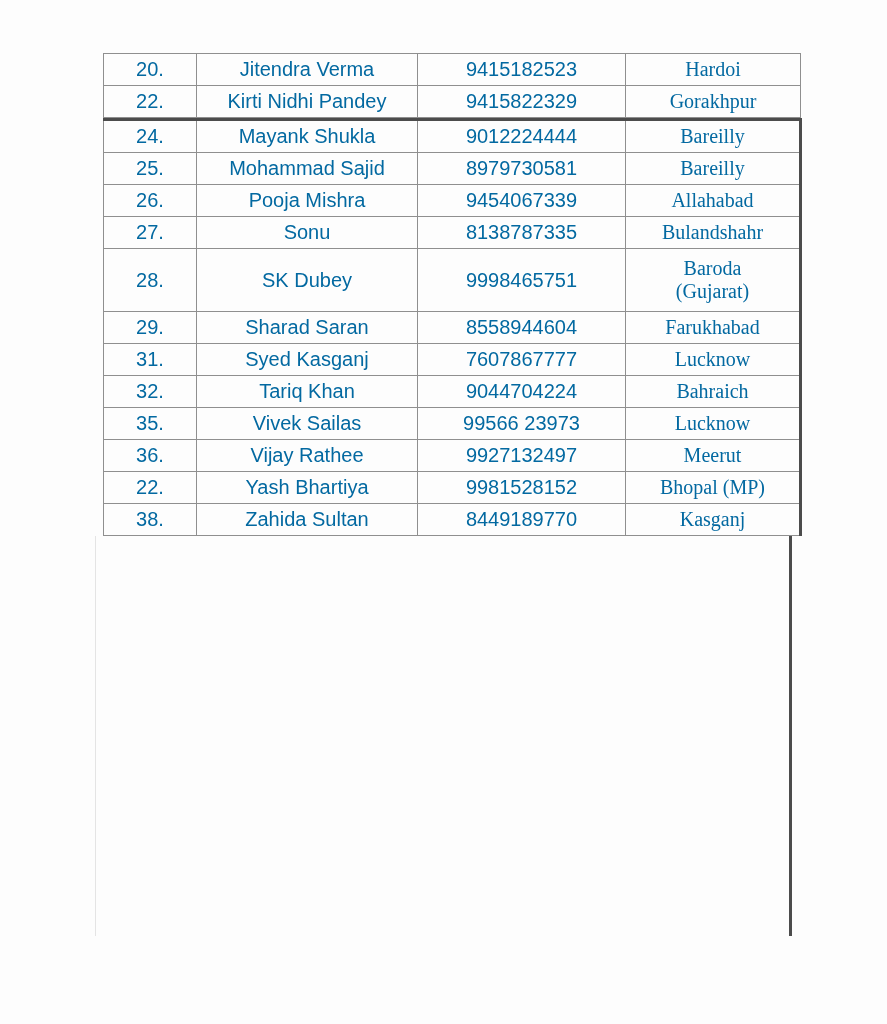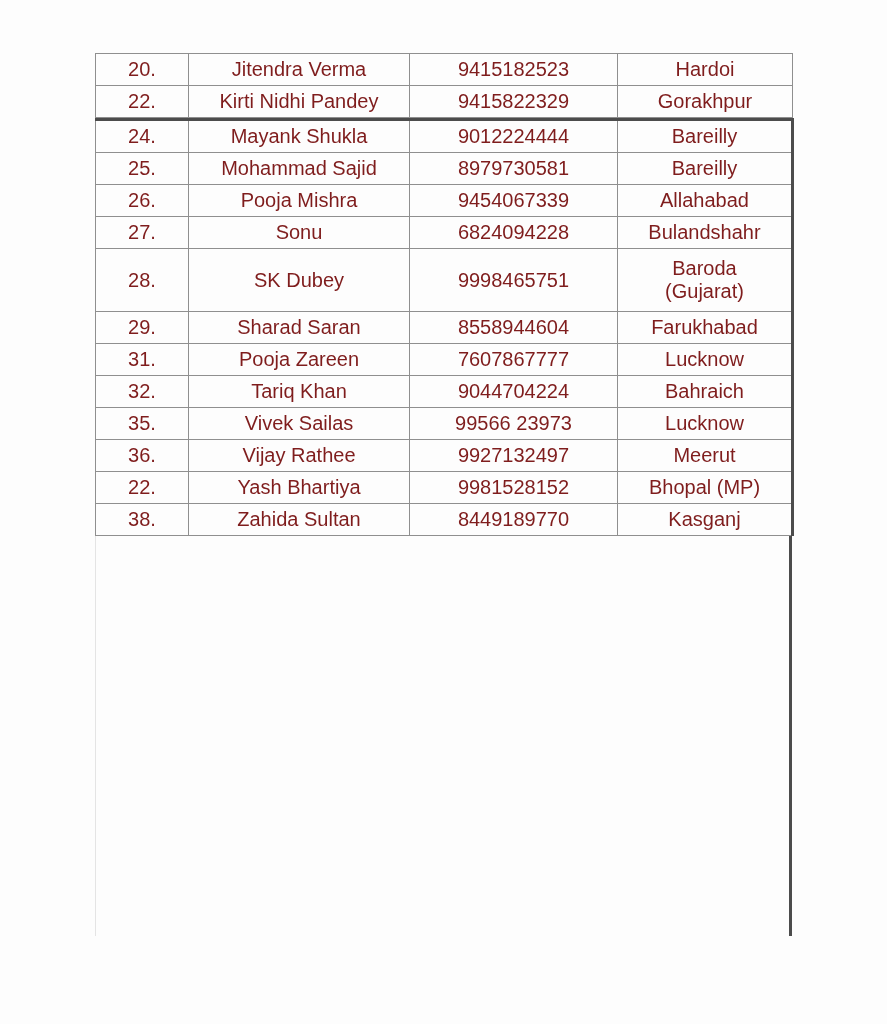--- a/index.html
+++ b/index.html
@@ -17,21 +17,22 @@
   .sheet {
     position: absolute;
     left: 95px;
     top: 53px;
     width: 697px;
   }
   table.contacts {
     border-collapse: collapse;
     table-layout: fixed;
     width: 697px;
-    color: #7f1d1d;
+    color: #0369a1;
+    margin-left: 8px;
   }
   table.contacts td {
     border: 1px solid #8f8f8f;
     text-align: center;
     vertical-align: middle;
     font-size: 20px;
     line-height: 1.15;
     height: 31px;
     padding: 0 2px;
     overflow: hidden;
@@ -42,20 +43,21 @@
     border-radius: 28px;
   }
   table.tbl-b td:last-child {
     border-right: 3px solid #4c4c4c;
   }
   tr.tall td {
     height: 62px;
   }
   td.city {
     white-space: pre-line;
+    font-family: Liberation Serif, serif;
   }
   .below-area {
     width: 697px;
     height: 400px;
     box-sizing: border-box;
     border-left: 1px solid #e4e4e4;
     border-right: 3px solid #4c4c4c;
   }
   col.c-sn   { width: 93px; }
   col.c-name { width: 221px; }
@@ -112,39 +114,39 @@
       </tr>
       <tr>
         <td>26.</td>
         <td>Pooja Mishra</td>
         <td>9454067339</td>
         <td class="city">Allahabad</td>
       </tr>
       <tr>
         <td>27.</td>
         <td>Sonu</td>
-        <td>6824094228</td>
+        <td>8138787335</td>
         <td class="city">Bulandshahr</td>
       </tr>
       <tr class="tall">
         <td>28.</td>
         <td>SK Dubey</td>
         <td>9998465751</td>
         <td class="city">Baroda
 (Gujarat)</td>
       </tr>
       <tr>
         <td>29.</td>
         <td>Sharad Saran</td>
         <td>8558944604</td>
         <td class="city">Farukhabad</td>
       </tr>
       <tr>
         <td>31.</td>
-        <td>Pooja Zareen</td>
+        <td>Syed Kasganj</td>
         <td>7607867777</td>
         <td class="city">Lucknow</td>
       </tr>
       <tr>
         <td>32.</td>
         <td>Tariq Khan</td>
         <td>9044704224</td>
         <td class="city">Bahraich</td>
       </tr>
       <tr>

